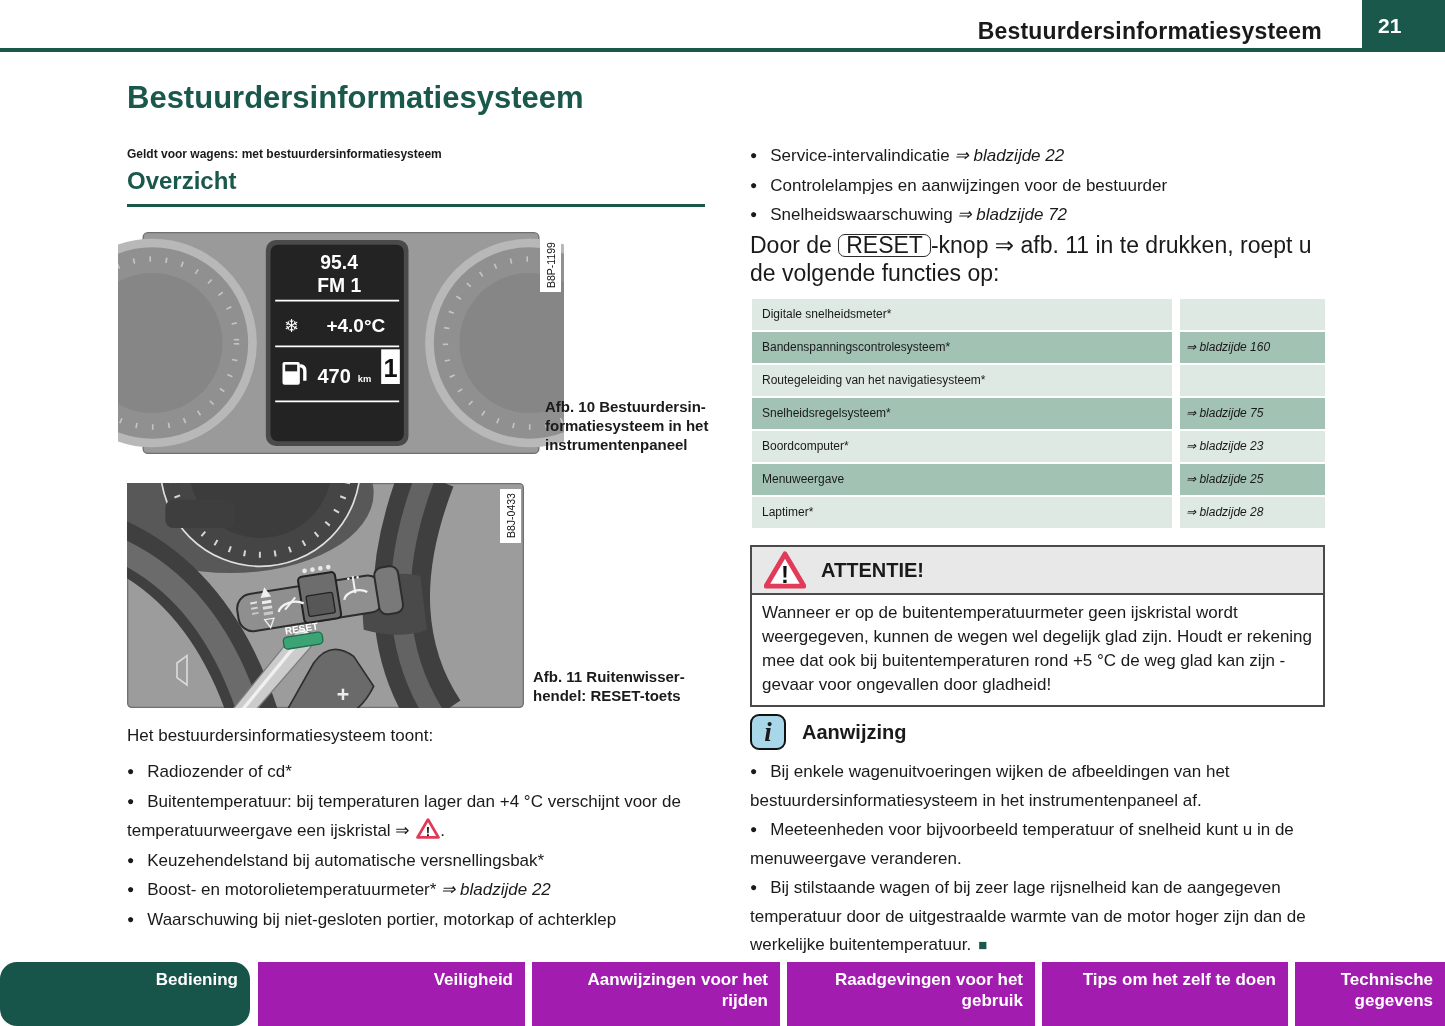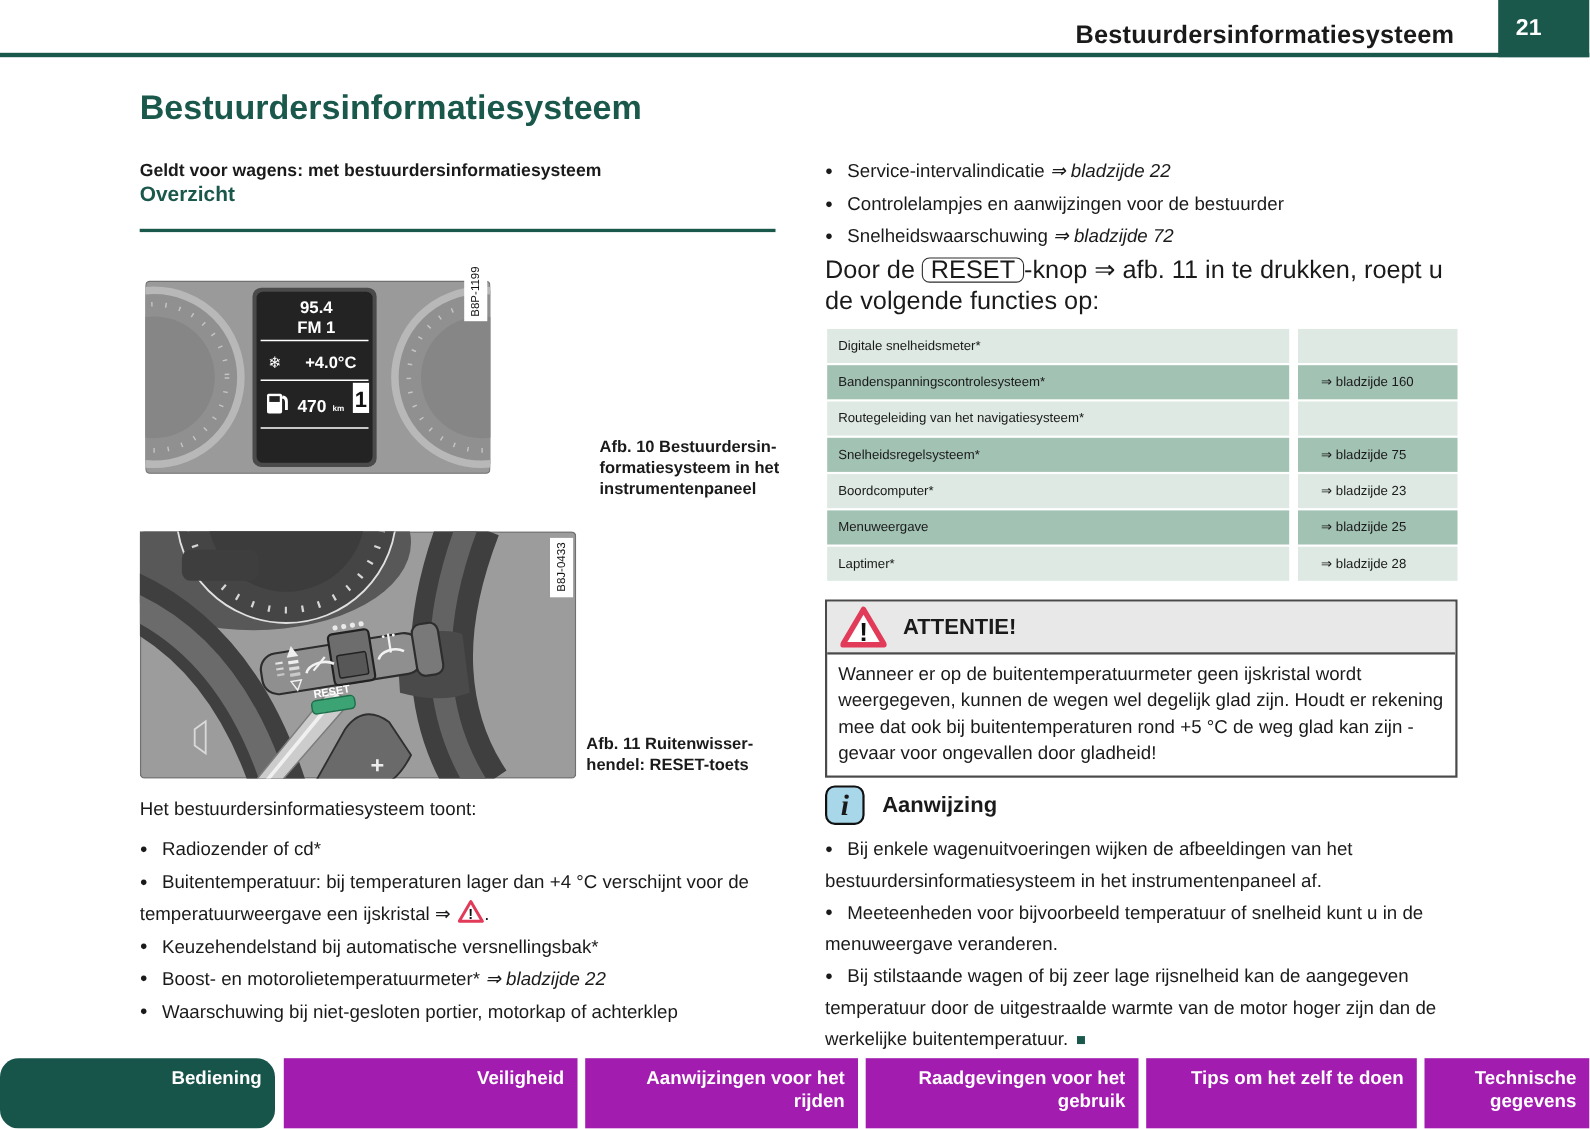--- a/index.html
+++ b/index.html
@@ -8,27 +8,27 @@
   .abs{position:absolute;}
 
   
   .running-title{top:18px;right:123px;font-size:23px;font-weight:bold;letter-spacing:.2px;}
   .header-rule{top:48px;left:0;width:1445px;height:4px;background:#1a584c;}
   .page-badge{top:0;left:1362px;width:83px;height:52px;background:#1a584c;color:#fff;
     font-size:21px;font-weight:bold;display:flex;align-items:center;padding-left:16px;box-sizing:border-box;}
 
   
   .h1{left:127px;top:80px;font-size:31px;font-weight:bold;color:#1a584c;}
-  .applies{left:127px;top:147px;font-size:16px;font-weight:bold;}
-  .h2{left:127px;top:167px;width:578px;font-size:19px;font-weight:bold;color:#1a584c;
-    padding-bottom:19px;border-bottom:3px solid #1a584c;}
+  .applies{left:127px;top:147px;font-size:12px;font-weight:bold;}
+  .h2{left:127px;top:167px;width:578px;font-size:24px;font-weight:bold;color:#1a584c;
+    padding-bottom:9px;border-bottom:3px solid #1a584c;}
 
   
   .figure{overflow:hidden;}
-  .fig1{left:132px;top:232px;width:314px;height:222px;}
+  .fig1{left:118px;top:232px;width:446px;height:222px;}
   .fig2{left:127px;top:483px;width:397px;height:225px;}
   .figure svg{display:block;width:100%;height:100%;}
   .fig-code{position:absolute;top:6px;right:3px;width:21px;height:54px;background:#fff;color:#111;
     font-size:10.5px;display:flex;align-items:center;justify-content:center;
     writing-mode:vertical-rl;transform:rotate(180deg);}
   .fig-caption{width:185px;font-size:15px;font-weight:bold;line-height:19px;white-space:pre-line;}
   .cap1{left:533px;top:397px;margin-left:12px;}
   .cap2{left:533px;top:667px;}
 
   
@@ -44,21 +44,21 @@
 
   
   .reset-para{left:750px;top:231px;width:588px;font-size:23px;line-height:28px;}
   .key-btn{display:inline-block;border:1.7px solid #2c2c2c;border-radius:7px;padding:0 7px 1px 7px;line-height:20px;}
 
   
   .ftable{left:752px;top:299px;width:573px;}
   .trow{display:flex;gap:8px;margin-bottom:2px;height:31px;font-size:12px;}
   .tcell{line-height:31px;box-sizing:border-box;}
   .tlabel{flex:0 0 420px;padding-left:10px;}
-  .tref{flex:1 1 auto;padding-left:21px;}
+  .tref{flex:1 1 auto;font-style:italic;padding-left:6px;}
   .trow:nth-child(odd) .tcell{background:#dde9e2;}
   .trow:nth-child(even) .tcell{background:#a2c2b4;}
 
   
   .attention{left:750px;top:545px;width:575px;border:2px solid #4a4a4a;box-sizing:border-box;background:#fff;}
   .attn-head{height:46px;background:#e8e8e8;border-bottom:2px solid #4a4a4a;display:flex;align-items:center;
     padding-left:12px;gap:15px;font-size:20px;font-weight:bold;}
   .attn-head svg{width:42px;height:38px;}
   .attn-body{padding:6px 10px 8px 10px;font-size:17px;font-weight:normal;line-height:24px;}
 

